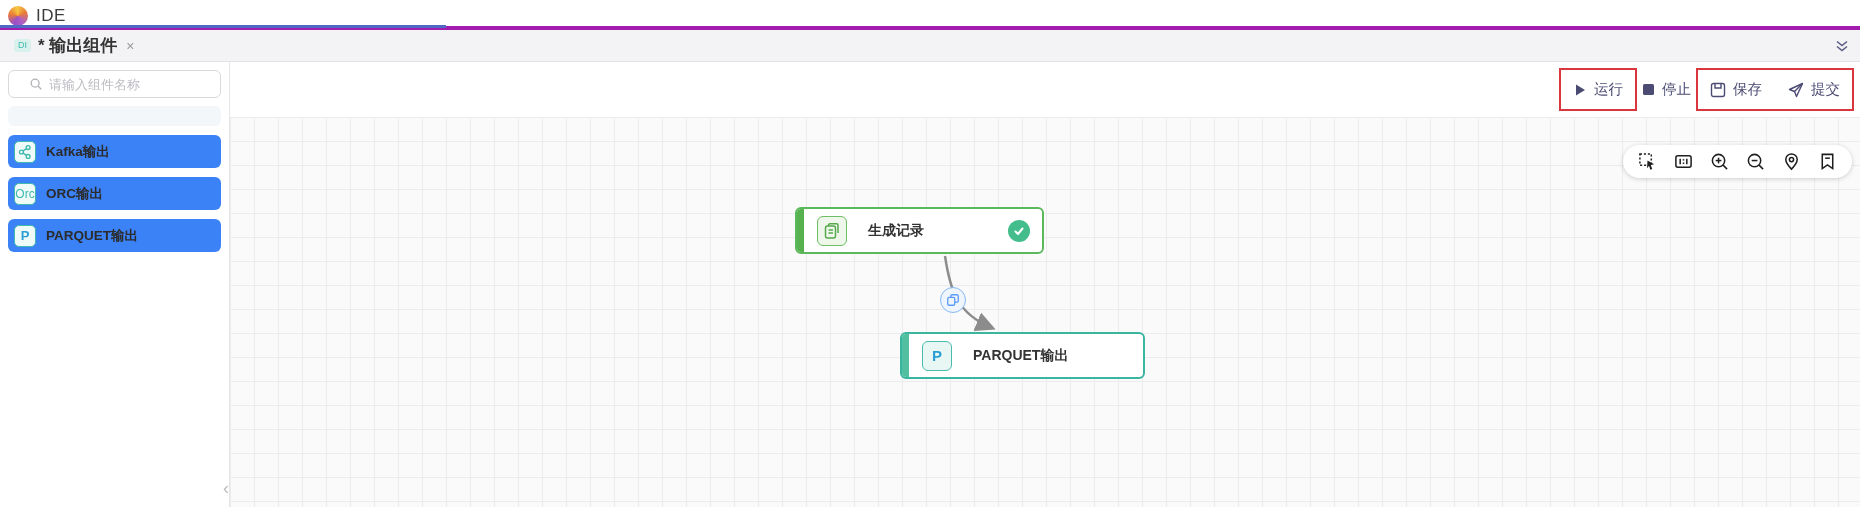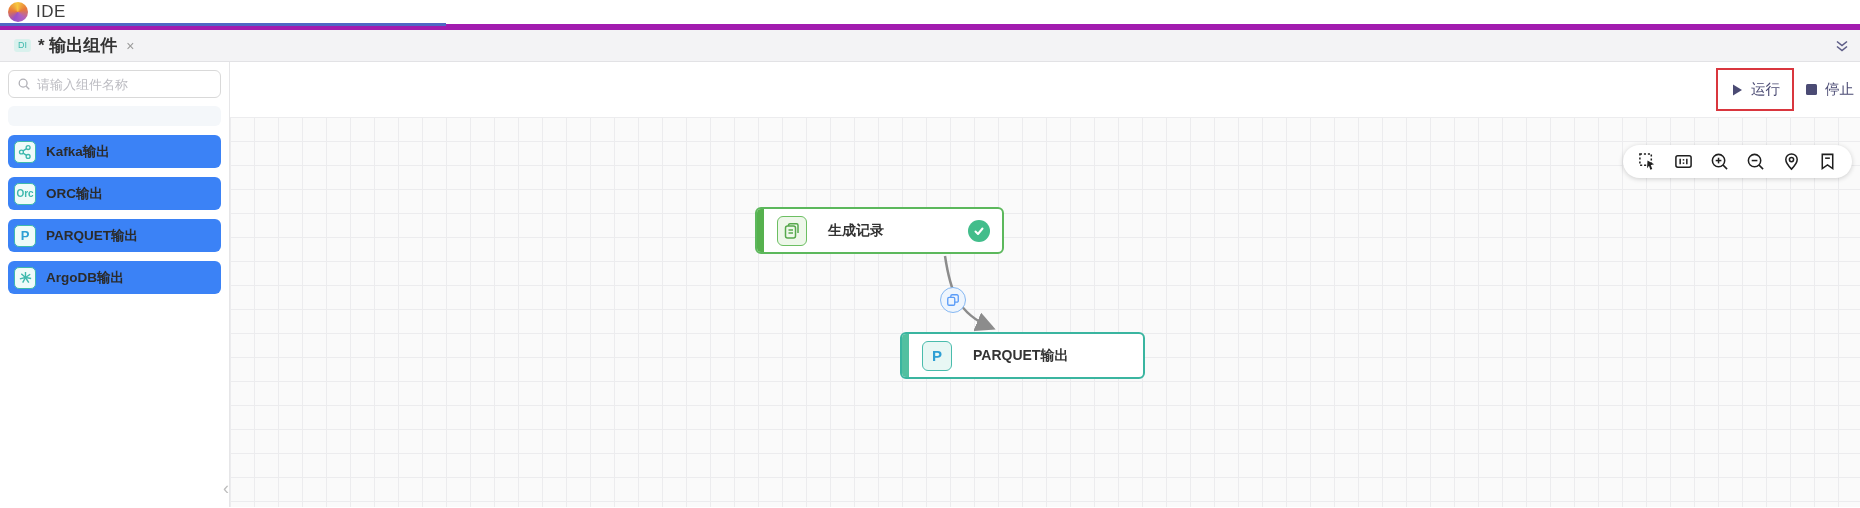--- a/index.html
+++ b/index.html
@@ -1,21 +1,21 @@
 <!DOCTYPE html>
 <html><head>
 <meta charset="utf-8">
 <style>
   * { box-sizing: border-box; margin: 0; padding: 0; }
   html,body { width:1860px; height:508px; overflow:hidden;
     font-family:"Liberation Sans","DejaVu Sans",sans-serif; background:#fff; }
 
   
-  .header { height:30px; display:flex; align-items:center; padding-left:8px;
-    position:relative; border-bottom:6px solid #a21caf; background:#fff; }
+  .header { height:30px; display:flex; align-items:flex-end; padding-left:8px;
+    position:relative; border-bottom:4px solid #a21caf; background:#fff; }
   .logo { width:20px; height:20px; border-radius:50%;
     background:conic-gradient(from 210deg,#9a4fc8,#e8793a,#f7c83e,#e8793a,#b05fc2,#9a4fc8);
     margin-right:8px; }
   .app-title { font-size:17px; color:#3c3c3c; letter-spacing:.5px; }
   .header-active-line { position:absolute; left:0; bottom:-2px; width:446px; height:3px;
     background:#4f68c4; }
 
   
   .tabbar { height:32px; background:#f3f3f5; border-bottom:1px solid #e2e2e5;
     display:flex; align-items:center; justify-content:space-between; padding:0 10px; }
@@ -26,43 +26,43 @@
   .tab-close { color:#9a9a9a; font-size:14px; cursor:pointer; padding:0 2px; }
   .tab-collapse { color:#5c5c86; display:flex; }
 
   
   .main { display:flex; height:445px; }
 
   
   .sidebar { width:230px; background:#fff; border-right:1px solid #e6e6e8;
     padding:8px; position:relative; overflow:hidden; }
   .search-box { height:28px; border:1px solid #d9d9d9; border-radius:6px;
-    display:flex; align-items:center; padding:0 8px; gap:6px; background:#fff; }
+    display:flex; align-items:center; padding:0 20px; gap:6px; background:#fff; }
   .search-box svg { flex:none; }
   .search-input { border:none; outline:none; font-size:13px; color:#333; width:100%;
     font-family:inherit; background:transparent; }
   .search-input::placeholder { color:#bcbcc2; }
   .partial-item { height:20px; margin-top:8px; background:#f4f7fa; border-radius:6px; }
   .component-list { margin-top:0; }
   .side-item { height:33px; margin-top:9px; background:#3b82f6; border-radius:6px;
     display:flex; align-items:center; gap:10px; padding-left:6px; cursor:pointer; }
   .item-icon { width:22px; height:22px; border:1.5px solid #3fb9ad; border-radius:5px;
     background:#effbf9; color:#3fb9ad; display:flex; align-items:center; justify-content:center;
     font-weight:bold; flex:none; overflow:hidden; }
   .item-icon.filled { background:#3fb9ad; }
-  .item-icon .txt-s { font-size:10px; font-weight:bold; }
+  .item-icon .txt-s { font-size:12px; font-weight:normal; }
   .item-icon .txt-p { font-size:13px; font-weight:bold; color:#2e9fd4; }
   .item-label { font-size:13.5px; font-weight:bold; color:#2b2b2b; }
   .sidebar-collapse { position:absolute; right:0px; bottom:10px; color:#bdbdbd;
     font-size:18px; line-height:1; cursor:pointer; }
 
   
   .canvas-col { flex:1; position:relative; background:#fff; }
   .actionbar { height:55px; display:flex; align-items:center; justify-content:flex-end;
-    padding-right:6px; gap:11px; background:#fff; }
+    padding-right:6px; gap:5px; background:#fff; }
   .act-btn { display:inline-flex; align-items:center; gap:7px; color:#4b4b74;
     font-size:14.5px; font-weight:500; cursor:pointer; white-space:nowrap; }
   .annotation-box { border:2.5px solid #d9363e; display:flex; align-items:center;
     padding:10px 12px; gap:26px; }
 
   
   .grid-area { position:absolute; top:55px; left:0; right:0; bottom:0; background:#fafafa;
     background-image:linear-gradient(to right,#ececee 1px,transparent 1px),
                      linear-gradient(to bottom,#ececee 1px,transparent 1px);
     background-size:24px 24px; }
@@ -70,21 +70,21 @@
   
   .canvas-toolbar { position:absolute; top:28px; right:8px; background:#fff;
     border-radius:17px; box-shadow:0 1px 5px rgba(0,0,0,.18); height:33px;
     display:flex; align-items:center; gap:17px; padding:0 15px; }
   .ct-icon { display:flex; color:#1f1f1f; cursor:pointer; }
 
   
   .node { position:absolute; height:47px; background:#fff; border-radius:6px;
     display:flex; align-items:center; overflow:hidden; cursor:pointer; }
   .node-accent { width:7px; align-self:stretch; flex:none; }
-  .node-green { width:249px; left:525px; top:90px; border:2px solid #5cb85c; }
+  .node-green { width:249px; left:565px; top:90px; border:2px solid #5cb85c; }
   .node-green .node-accent { background:#56b14e; }
   .node-teal { width:245px; left:670px; top:215px; border:2px solid #3ab5a0; }
   .node-teal .node-accent { background:#52c0a0; }
   .node-icon { width:30px; height:30px; border-radius:6px; margin-left:13px;
     display:flex; align-items:center; justify-content:center; flex:none; }
   .node-green .node-icon { border:1.5px solid #6cbf62; background:#eef7ea; color:#56a84c; }
   .node-teal .node-icon { border:1.5px solid #49bcac; background:#e8f7f4; }
   .node-label { font-size:14px; font-weight:bold; color:#333; margin-left:21px; }
   .status-badge { width:22px; height:22px; border-radius:50%; background:#42bd8b;
     margin-left:auto; margin-right:12px; display:flex; align-items:center; justify-content:center; }
@@ -156,34 +156,20 @@
     <span class="item-label">ORC输出</span>
   </div>
 
   <div class="side-item">
     <span class="item-icon">
             <span class="txt-p">P</span>
           </span>
     <span class="item-label">PARQUET输出</span>
   </div>
 
-  <div class="side-item">
-    <span class="item-icon">
-            <svg width="15" height="15" viewBox="0 0 16 16" fill="none" stroke="#3fb9ad" stroke-width="1.5">
-    <line x1="8" y1="8" x2="8" y2="2"></line>
-              <line x1="8" y1="8" x2="13" y2="4.5"></line>
-    <line x1="8" y1="8" x2="14" y2="9"></line>
-              <line x1="8" y1="8" x2="11.5" y2="13.5"></line>
-    <line x1="8" y1="8" x2="5" y2="13.5"></line>
-              <line x1="8" y1="8" x2="2" y2="9.5"></line>
-    <line x1="8" y1="8" x2="3.5" y2="4"></line>
-            </svg>
-          </span>
-    <span class="item-label">ArgoDB输出</span>
-  </div>
 
 </div>
 
     <span class="sidebar-collapse">‹</span>
   </div>
 
   <div class="canvas-col">
 
     <div class="actionbar">
       <div class="annotation-box">
@@ -193,20 +179,36 @@
           </svg>
           <span>运行</span>
         </span>
       </div>
       <span class="act-btn">
         <svg width="13" height="13" viewBox="0 0 13 13">
           <rect x="1" y="1" width="11" height="11" rx="1.5" fill="#4b4b74"></rect>
         </svg>
         <span>停止</span>
       </span>
+      <div class="annotation-box">
+        <span class="act-btn">
+          <svg width="16" height="16" viewBox="0 0 16 16" fill="none" stroke="#4b4b74" stroke-width="1.4">
+            <rect x="1.5" y="1.5" width="13" height="13" rx="2"></rect>
+            <path d="M5 1.8 V6 H11 V1.8"></path>
+          </svg>
+          <span>保存</span>
+        </span>
+        <span class="act-btn">
+          <svg width="16" height="16" viewBox="0 0 16 16" fill="none" stroke="#4b4b74" stroke-width="1.4" stroke-linejoin="round">
+            <path d="M14.5 1.5 L1.5 7.5 L6.5 9.5 L8.5 14.5 Z"></path>
+            <line x1="6.5" y1="9.5" x2="14.5" y2="1.5"></line>
+          </svg>
+          <span>提交</span>
+        </span>
+      </div>
     </div>
 
     <div class="grid-area">
 
       <div class="canvas-toolbar">
         <span class="ct-icon">
           <svg width="19" height="19" viewBox="0 0 20 20" fill="none" stroke="#1f1f1f" stroke-width="1.6">
             <rect x="2" y="2" width="12" height="12" stroke-dasharray="2.2 2"></rect>
             <path d="M10 9 L17 13 L13.4 13.8 L15 18 L13 18.6 L11.6 14.6 L9.5 17 Z" fill="#1f1f1f" stroke="none"></path>
           </svg>

